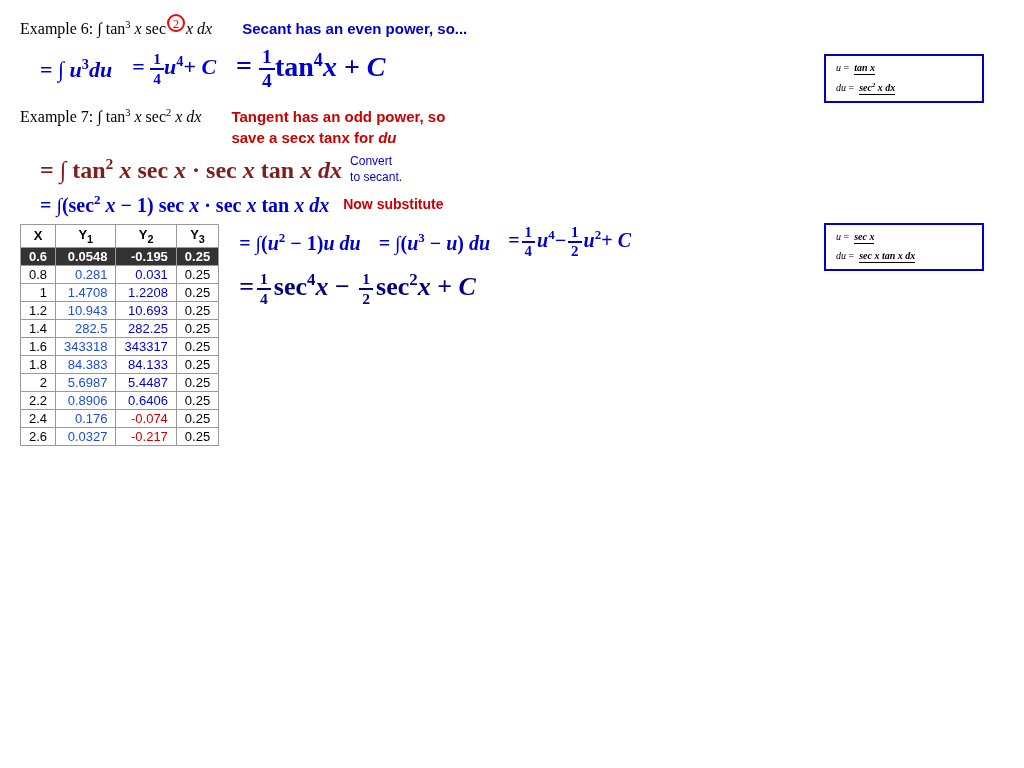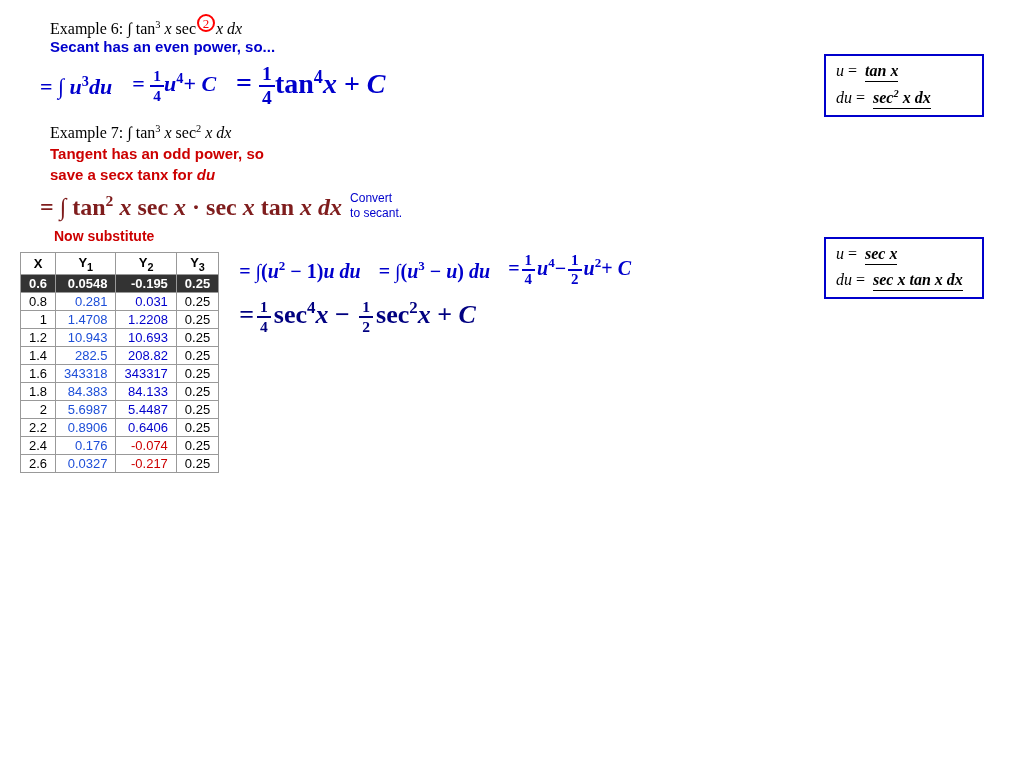--- a/index.html
+++ b/index.html
@@ -29,21 +29,21 @@
       position: absolute;
       right: 20px;
       top: 40px;
     }
 
     .ann-box {
       border: 2px solid #0000cc;
       padding: 6px 10px;
       margin-bottom: 12px;
       min-width: 160px;
-      font-size: 16px;
+      font-size: 10px;
     }
 
     .ann-box .line {
       display: inline-block;
       border-bottom: 1px solid black;
       padding-bottom: 1px;
       font-style: italic;
       font-weight: bold;
     }
 
@@ -89,21 +89,20 @@
 
     .main-content {
       position: relative;
     }
 
     .row {
       display: flex;
       align-items: baseline;
       flex-wrap: wrap;
       margin: 4px 0;
-      flex-direction: column;
     }
 
     .convert-label {
       font-size: 12px;
       color: #0000cc;
       font-weight: normal;
       font-family: Arial, sans-serif;
       margin-left: 8px;
       line-height: 1.3;
     }
@@ -183,20 +182,23 @@
   </div>
 
   <div style="display:flex; align-items:center; margin: 6px 0 2px 20px;">
     <span style="font-size:24px; font-weight:bold; color:#7f1d1d;">
       = ∫ tan<sup>2</sup> <em>x</em> sec <em>x</em> · sec <em>x</em> tan <em>x dx</em>
     </span>
     <div class="convert-label">Convert<br>to secant.</div>
   </div>
 
   <div style="display:flex; align-items:center; margin: 6px 0 8px 20px;">
+    <span style="font-size:20px; font-weight:bold; color:#0000cc;">
+      = ∫(sec<sup>2</sup> <em>x</em> − 1) sec <em>x</em> · sec <em>x</em> tan <em>x dx</em>
+    </span>
     <span class="now-sub-label">Now substitute</span>
   </div>
 
   <div class="bottom-section">
 
     <div>
       <table class="data-table">
         <thead>
           <tr>
             <th>X</th>
@@ -226,21 +228,21 @@
             </tr>
             <tr>
               <td>1.2</td>
               <td class="y1">10.943</td>
               <td class="y2">10.693</td>
               <td class="y3">0.25</td>
             </tr>
             <tr>
               <td>1.4</td>
               <td class="y1">282.5</td>
-              <td class="y2">208.82</td>
+              <td class="y2">282.25</td>
               <td class="y3">0.25</td>
             </tr>
             <tr>
               <td>1.6</td>
               <td class="y1">343318</td>
               <td class="y2">343317</td>
               <td class="y3">0.25</td>
             </tr>
             <tr>
               <td>1.8</td>

